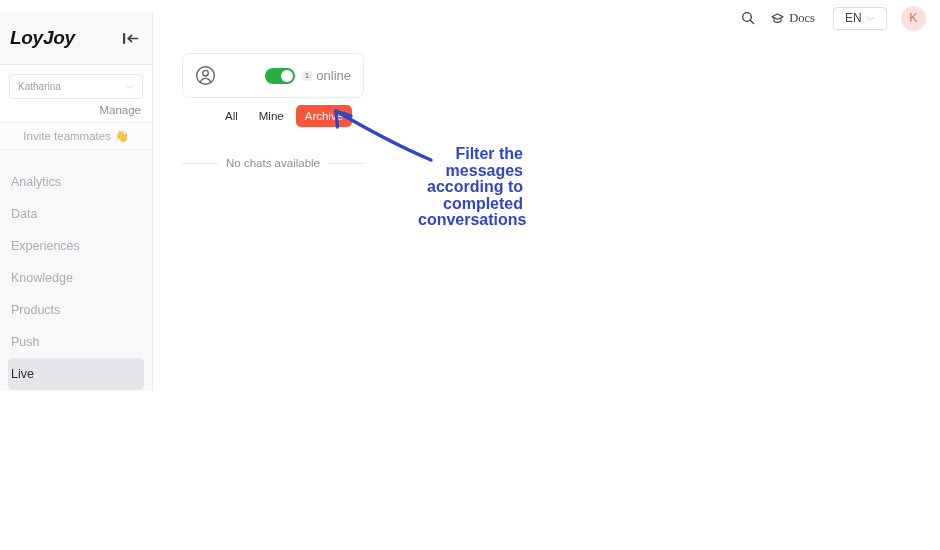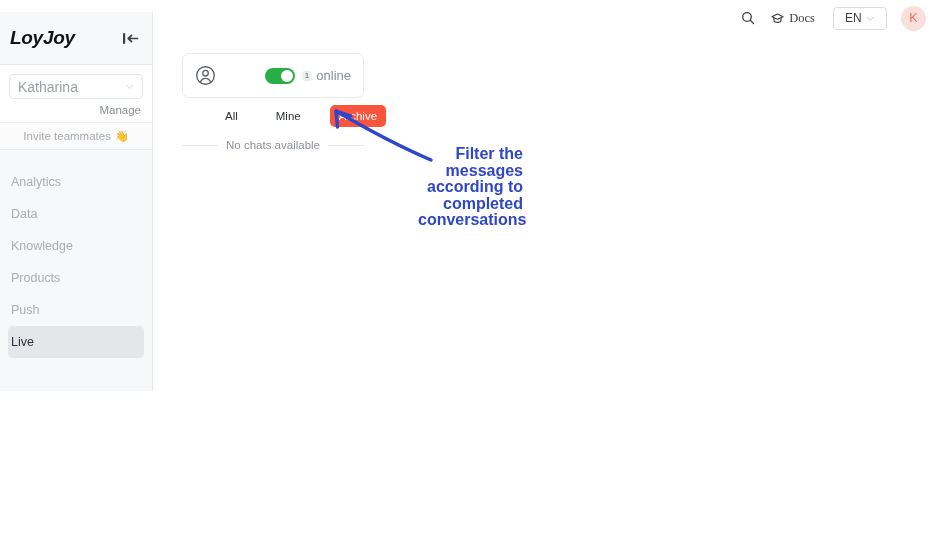--- a/index.html
+++ b/index.html
@@ -39,21 +39,21 @@
     background: #ffffff;
     border-bottom: 1px solid #e9eaec;
     padding: 9px 9px 0 9px;
   }
   .account-select {
     width: 100%; height: 25px;
     border: 1px solid #e4e6e8; border-radius: 4px;
     background: #fff;
     display: flex; align-items: center; justify-content: space-between;
     padding: 0 8px;
-    font-size: 14px; color: #9aa0a6;
+    font-size: 10px; color: #9aa0a6;
     cursor: pointer;
   }
   .chev { width: 9px; height: 9px; opacity: .55; }
   .manage-row {
     display: flex; justify-content: flex-end;
     padding: 5px 2px 6px 0;
   }
   .manage-link {
     font-size: 11.5px; color: #8a9097; cursor: pointer;
   }
@@ -143,36 +143,36 @@
   .online-wrap { display: flex; align-items: center; gap: 4px; }
   .count-chip {
     background: #eceef0; color: #5c6269;
     font-size: 8px; border-radius: 3px;
     padding: 1px 3px; line-height: 1;
   }
   .online-label { font-size: 13px; color: #8b9198; }
 
   .tabs {
     position: absolute; left: 216px; top: 105px;
-    display: flex; align-items: center; gap: 20px;
+    display: flex; align-items: center; gap: 3px;
   }
   .tab {
     height: 22px; padding: 0 9px;
     display: flex; align-items: center;
     font-size: 11.5px; color: #2b3036;
     border-radius: 5px; background: transparent;
     border: none; cursor: pointer;
     font-family: "Liberation Sans", sans-serif;
   }
   .tab.active {
     background: #f9553d; color: #ffffff;
   }
 
   .empty-row {
-    position: absolute; left: 182px; top: 139px;
+    position: absolute; left: 182px; top: 157px;
     width: 182px;
     display: flex; align-items: center; gap: 8px;
   }
   .empty-line { flex: 1; height: 1px; background: #e6e8ea; }
   .empty-text { font-size: 11.5px; color: #8b9198; white-space: nowrap; }
 
   
   .anno-svg {
     position: absolute; left: 325px; top: 104px;
     width: 112px; height: 62px;
@@ -217,20 +217,23 @@
         <span class="emoji">👋</span>
       </div>
     </div>
 
     <nav class="nav">
       <div class="nav-item">
         <span>Analytics</span>
       </div>
       <div class="nav-item">
         <span>Data</span>
+      </div>
+      <div class="nav-item">
+        <span>Experiences</span>
       </div>
       <div class="nav-item">
         <span>Knowledge</span>
       </div>
       <div class="nav-item">
         <span>Products</span>
       </div>
       <div class="nav-item">
         <span>Push</span>
       </div>

